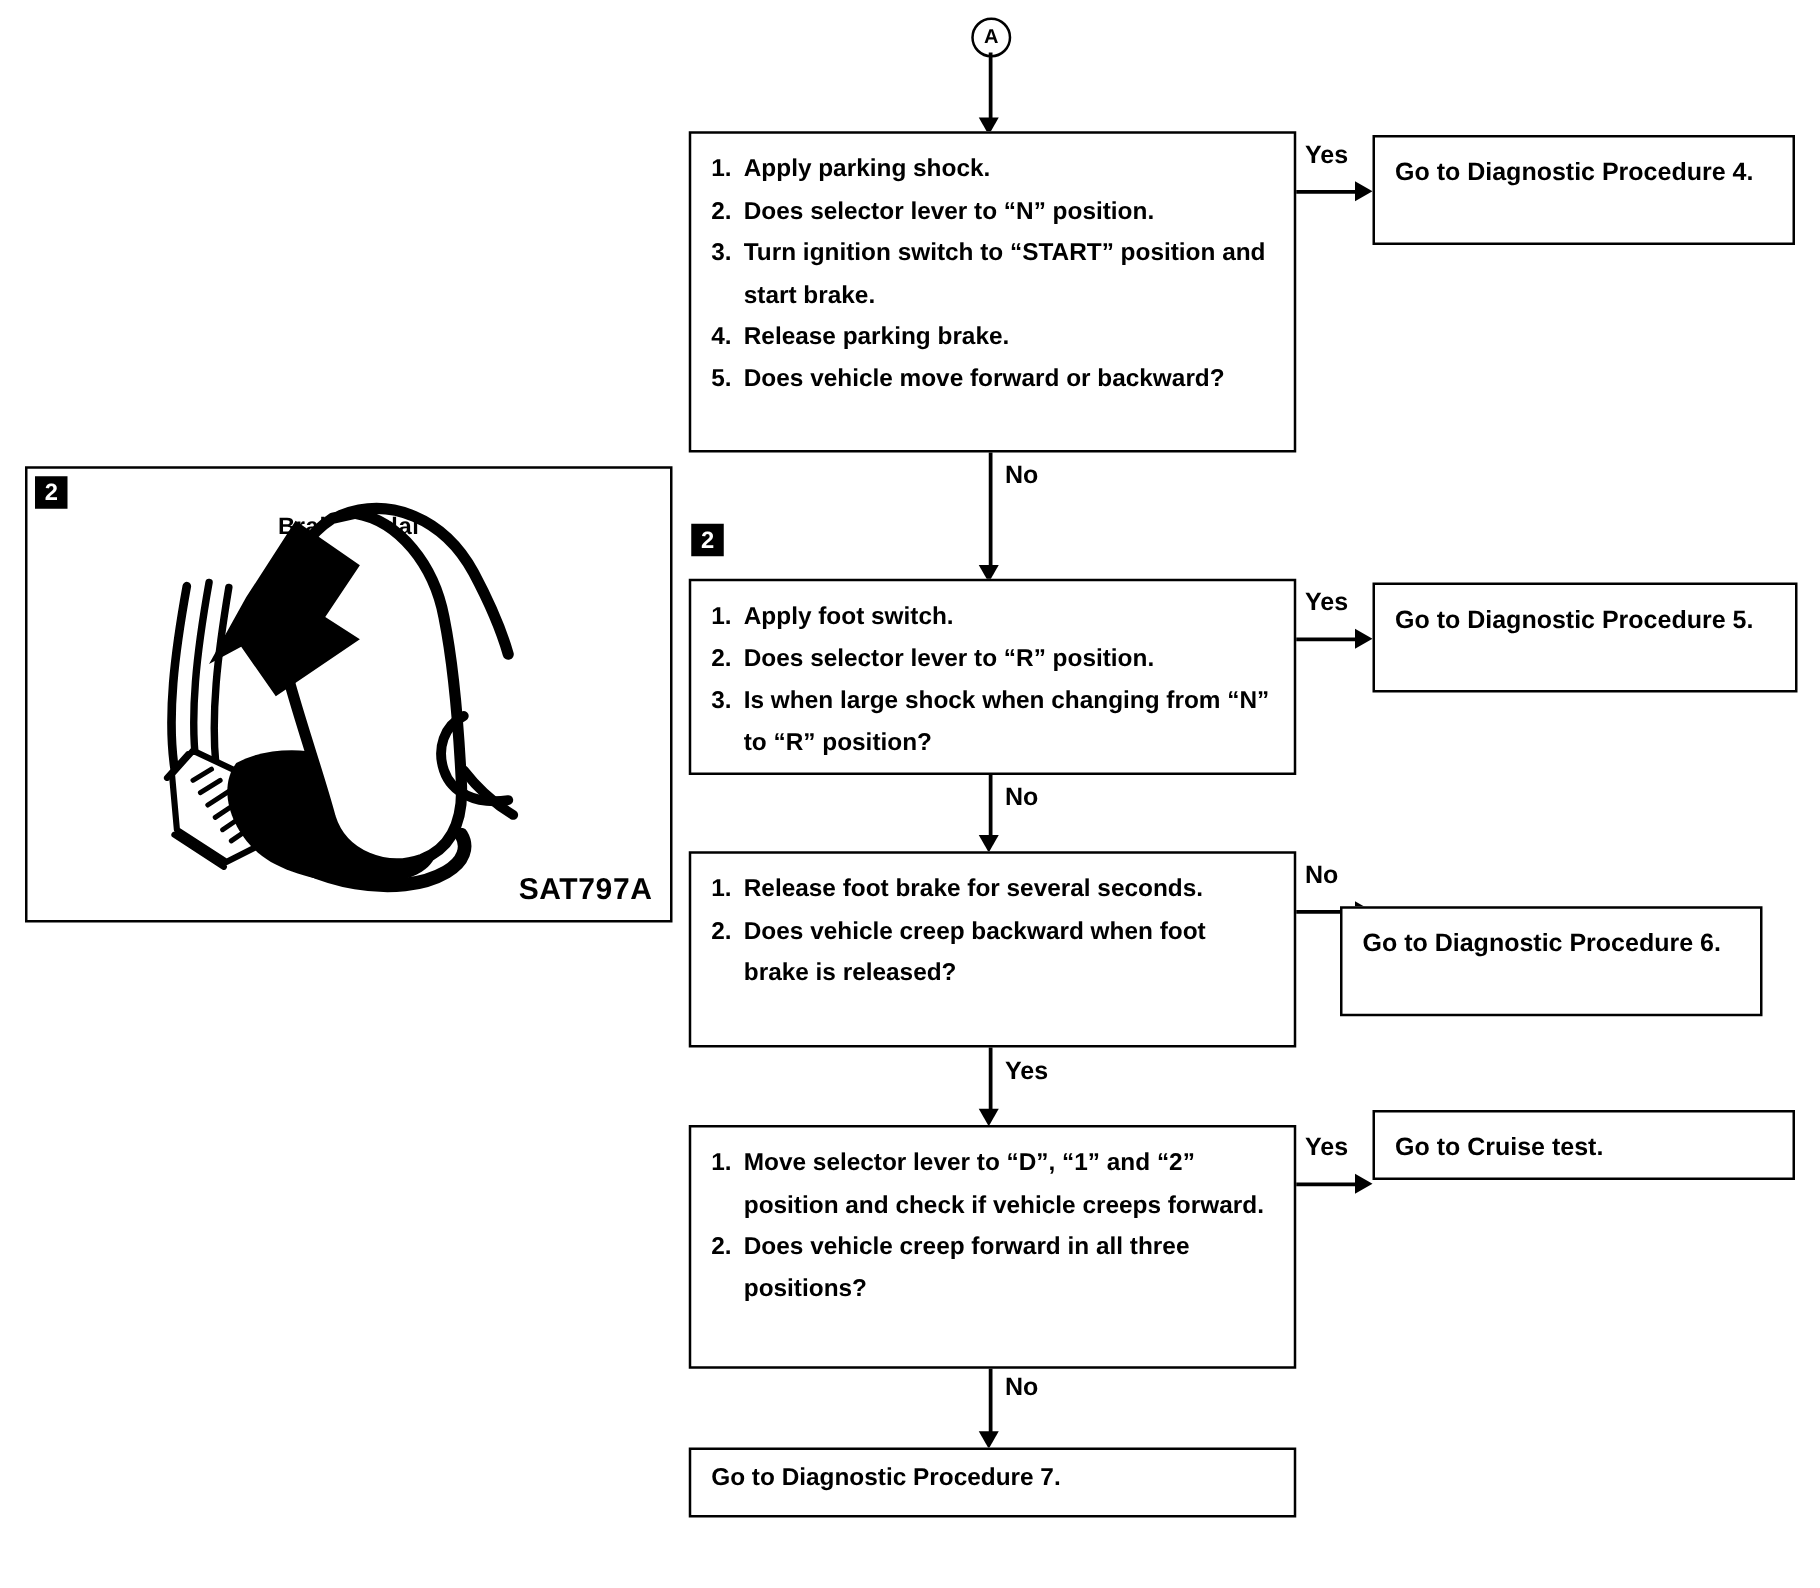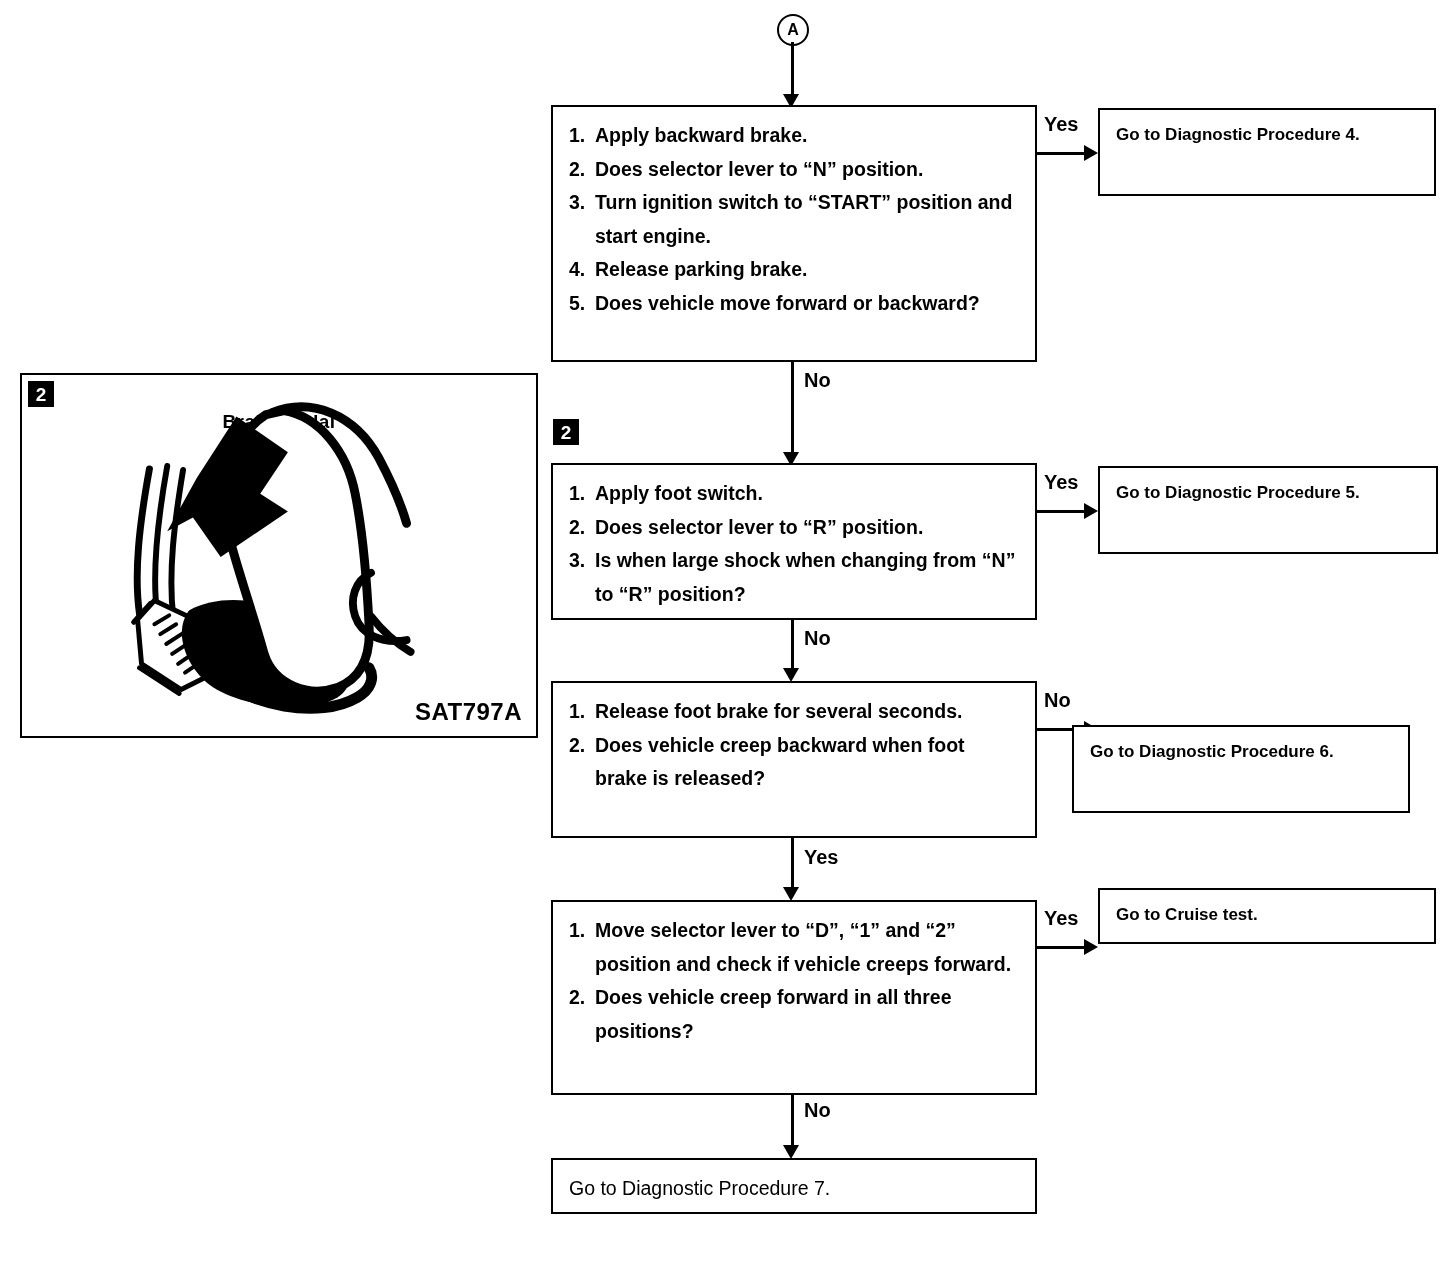--- a/index.html
+++ b/index.html
@@ -17,27 +17,27 @@
     display:flex;align-items:center;justify-content:center;
     font-size:16px;font-weight:bold;line-height:1;
   }
 
   
   .box{
     border:2.5px solid #000;background:#fff;box-sizing:border-box;
     font-size:19.5px;line-height:1.72;font-weight:bold;
     padding:12px 14px 12px 16px;
   }
-  .box.plain{font-weight:normal;display:flex;align-items:flex-start;}
+  .box.plain{font-weight:bold;display:flex;align-items:flex-end;}
   .step{display:flex;}
   .step .num{width:26px;flex:0 0 26px;}
   .step .txt{flex:1;}
   .target{
     border:2.5px solid #000;background:#fff;box-sizing:border-box;
-    font-size:17px;line-height:1.70;font-weight:bold;
+    font-size:20px;line-height:1.70;font-weight:bold;
     padding:11px 10px 11px 16px;
   }
 
   
   .vline{background:#000;width:3px;}
   .hline{background:#000;height:3px;}
   .arrow-down{
     width:0;height:0;
     border-left:8.5px solid transparent;
     border-right:8.5px solid transparent;
@@ -82,29 +82,29 @@
 
 <div class="abs conn-a">
   <span>A</span>
 </div>
 <div class="abs vline" style="left:791px;top:42px;height:54px;"></div>
 <div class="abs arrow-down" style="left:783px;top:94px;"></div>
 
 <div class="abs box" style="left:551px;top:105px;width:486px;height:257px;">
   <div class="step">
     <span class="num">1.</span>
-    <span class="txt">Apply backward brake.</span>
+    <span class="txt">Apply parking shock.</span>
   </div>
   <div class="step">
     <span class="num">2.</span>
     <span class="txt">Does selector lever to “N” position.</span>
   </div>
   <div class="step">
     <span class="num">3.</span>
-    <span class="txt">Turn ignition switch to “START” position and start engine.</span>
+    <span class="txt">Turn ignition switch to “START” position and start brake.</span>
   </div>
   <div class="step">
     <span class="num">4.</span>
     <span class="txt">Release parking brake.</span>
   </div>
   <div class="step">
     <span class="num">5.</span>
     <span class="txt">Does vehicle move forward or backward?</span>
   </div>
 </div>

